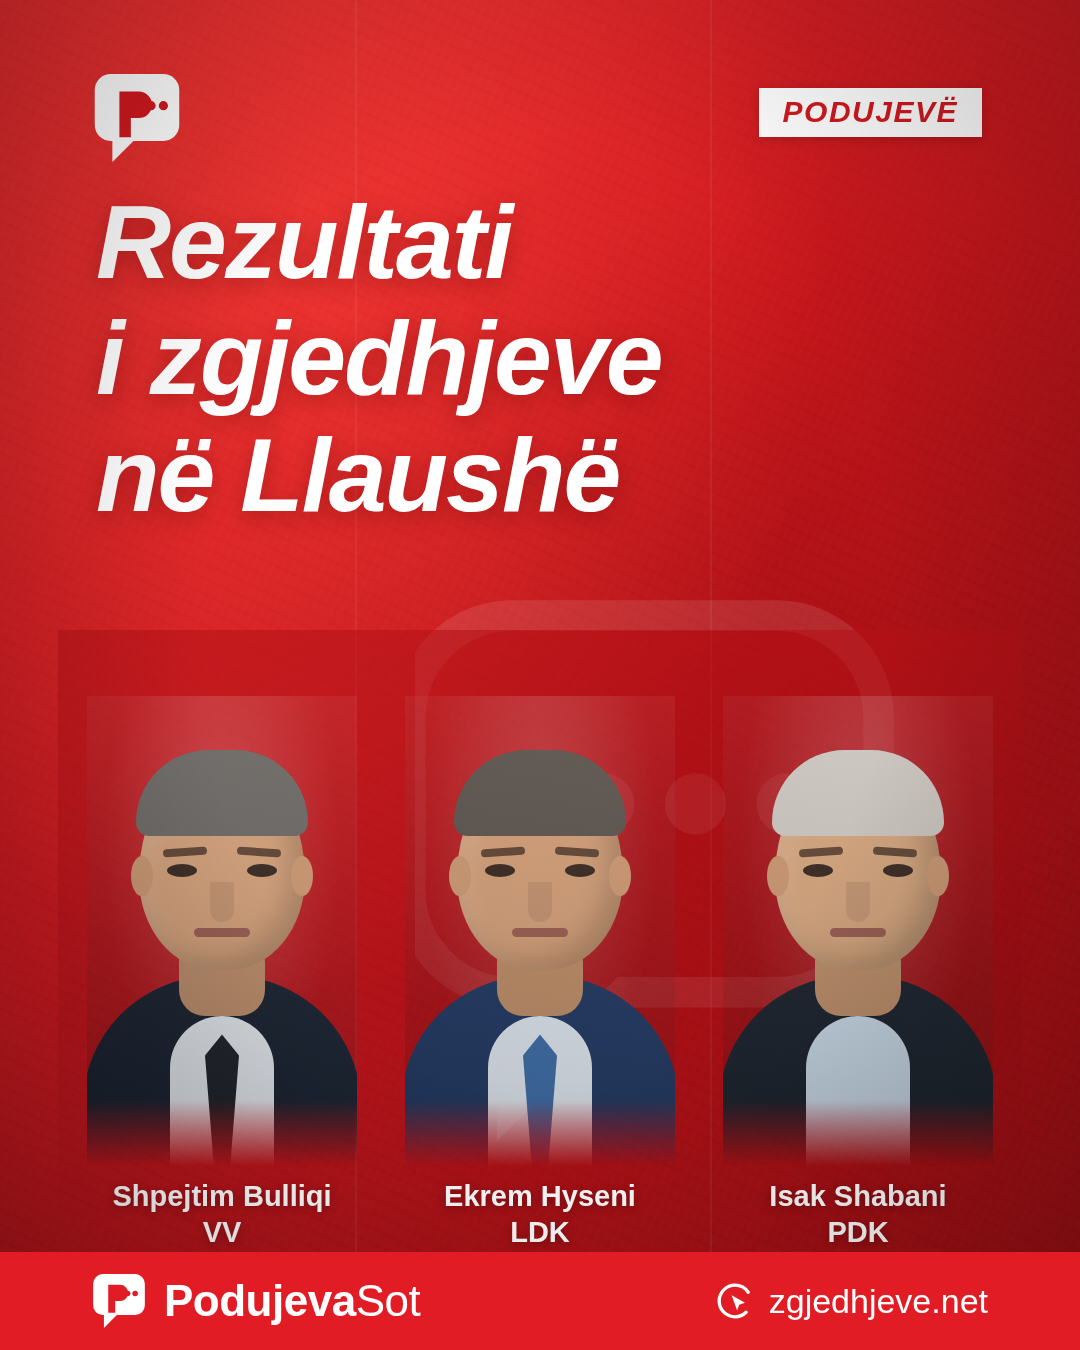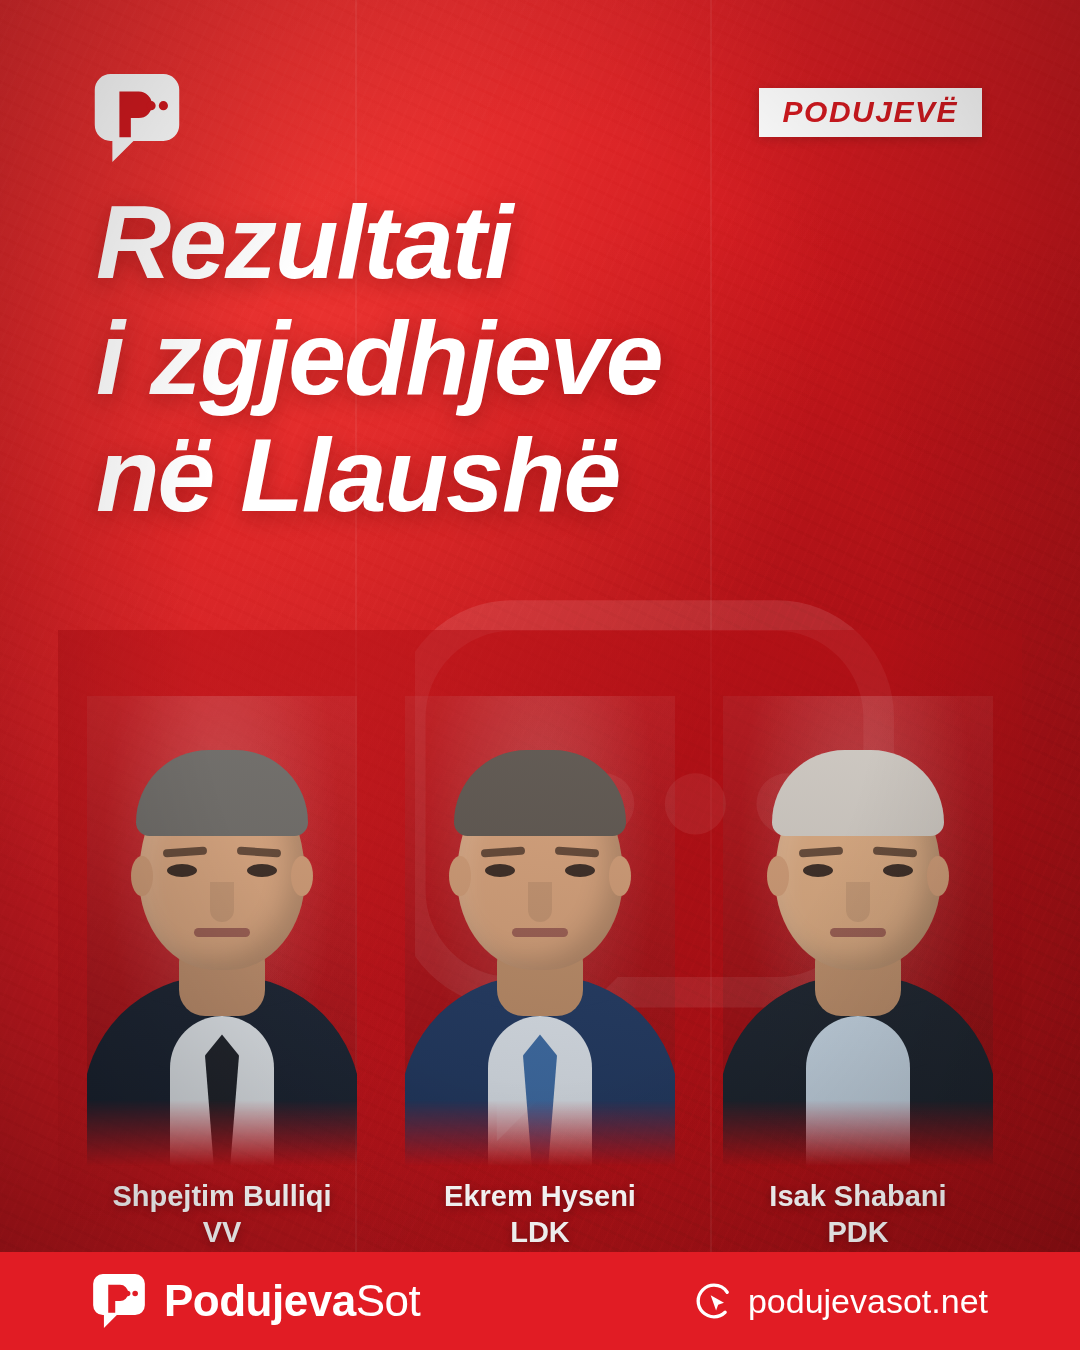--- a/index.html
+++ b/index.html
@@ -404,18 +404,18 @@
         </div>
       </div>
 
       <div class="site">
         <div class="site-icon">
           <svg viewBox="0 0 48 48">
             <path d="M24 5 a19 19 0 1 0 0 38 a19 19 0 0 0 0 -38 z" fill="none" stroke="#ffffff" stroke-width="4" stroke-dasharray="74 26" stroke-linecap="round"></path>
             <path d="M20 17 l16 9 -7 2.5 -2.5 7 z" fill="#ffffff"></path>
           </svg>
         </div>
-        <span>podujevasot.net</span>
+        <span>zgjedhjeve.net</span>
       </div>
     </div>
   </div>
 
 </div>
 
 </body></html>

